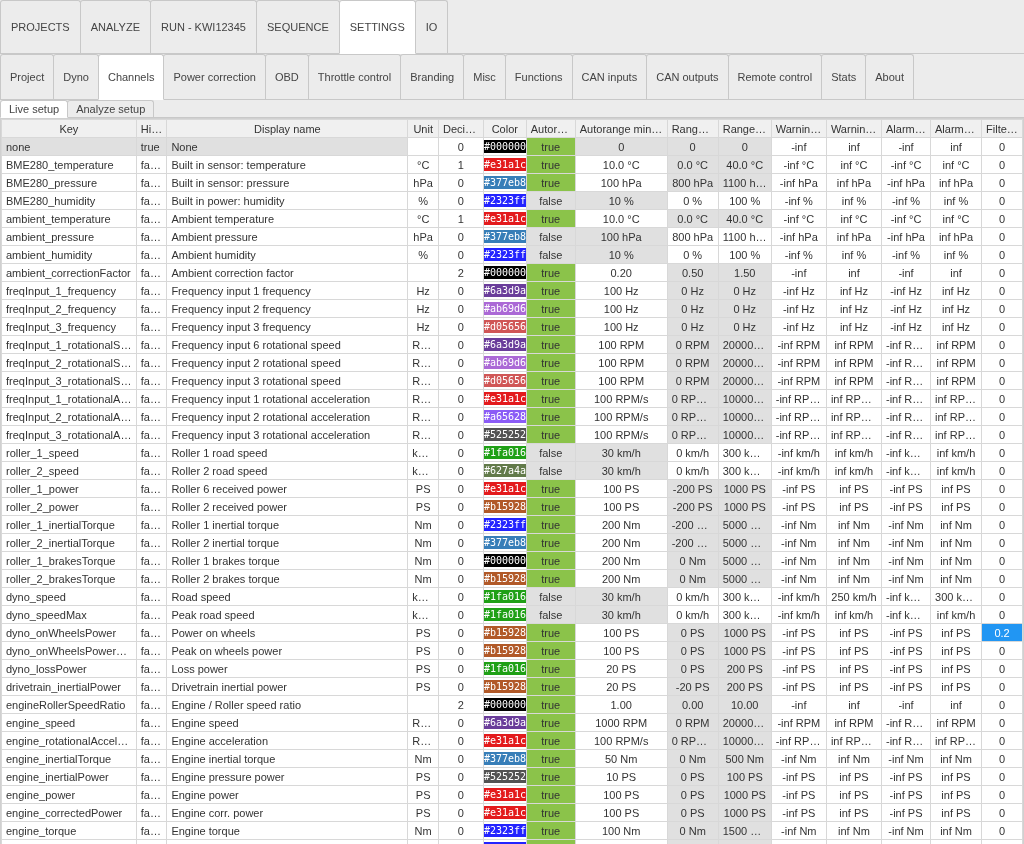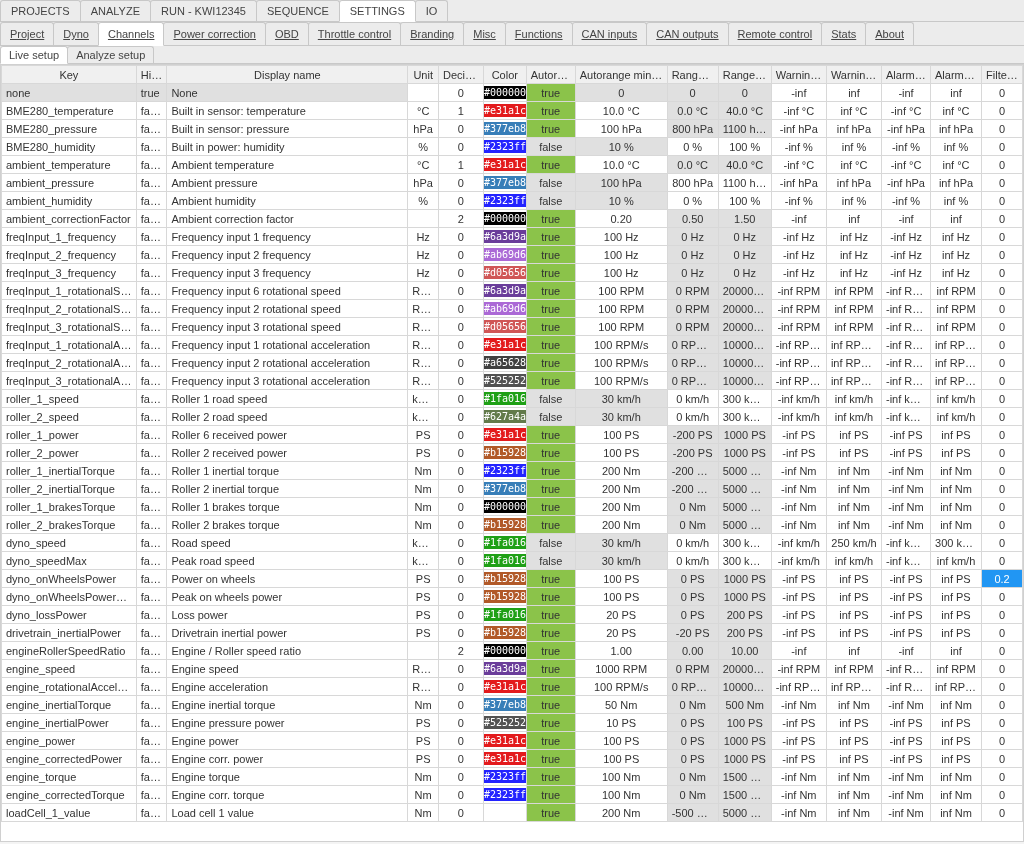--- a/index.html
+++ b/index.html
@@ -11,38 +11,38 @@
     color: #333;
     width: 1024px; height: 844px;
     overflow: hidden;
   }
   .tabrow {
     display: flex;
     border-bottom: 1px solid #c8c8c8;
     background: #ececec;
   }
   .tab {
-    padding: 4px 10px;
+    padding: 20px 10px;
     border: 1px solid #c8c8c8;
     border-bottom: none;
     background: #ececec;
     margin-right: -1px;
     cursor: pointer;
     border-radius: 3px 3px 0 0;
     color: #444;
   }
   .tab.active {
     background: #fff;
     font-weight: 500;
     position: relative;
     z-index: 2;
     border-bottom: 1px solid #fff;
     margin-bottom: -1px;
   }
-  .tabrow.secondary .tab { font-size: 11px; padding: 5px 9px; text-decoration: underline; }
+  .tabrow.secondary .tab { font-size: 11px; padding: 16px 9px; }
   .tabrow.tertiary .tab { font-size: 11px; padding: 2px 8px; }
 
   .table-wrap {
     height: calc(844px - 66px);
     overflow: auto;
     border: 1px solid #d0d0d0;
     background: #fff;
   }
   table {
     border-collapse: collapse;
@@ -456,21 +456,21 @@
           <td>inf RPM/s</td>
           <td>0</td>
         </tr>
         <tr>
           <td class="left">freqInput_2_rotationalAcceleration</td>
           <td class="left">false</td>
           <td class="left">Frequency input 2 rotational acceleration</td>
           <td>RPM/s</td>
           <td>0</td>
           <td style="padding: 0px;">
-            <span class="swatch" style="background:#404040;color:#fff">#a65628</span>
+            <span class="swatch" style="background:#8b5cf6;color:#fff">#a65628</span>
           </td>
           <td class="ar-true">true</td>
           <td>100 RPM/s</td>
           <td class="shade">0 RPM/s</td>
           <td class="shade">10000 RPM/s</td>
           <td>-inf RPM/s</td>
           <td>inf RPM/s</td>
           <td>-inf RPM/s</td>
           <td>inf RPM/s</td>
           <td>0</td>

